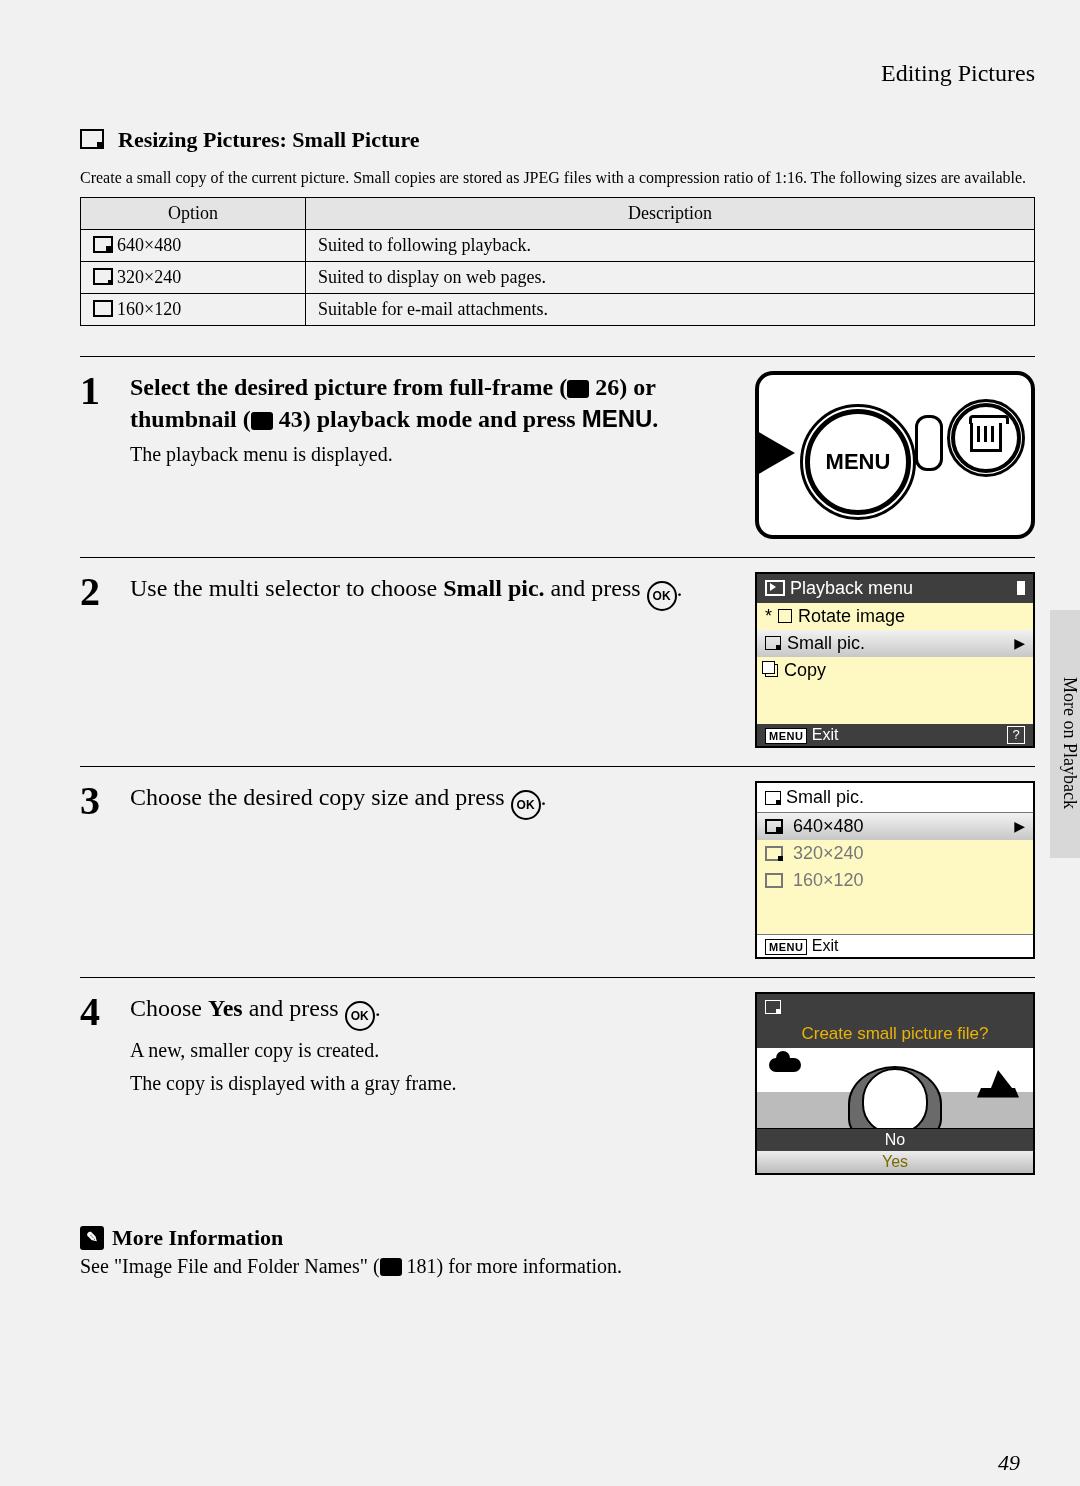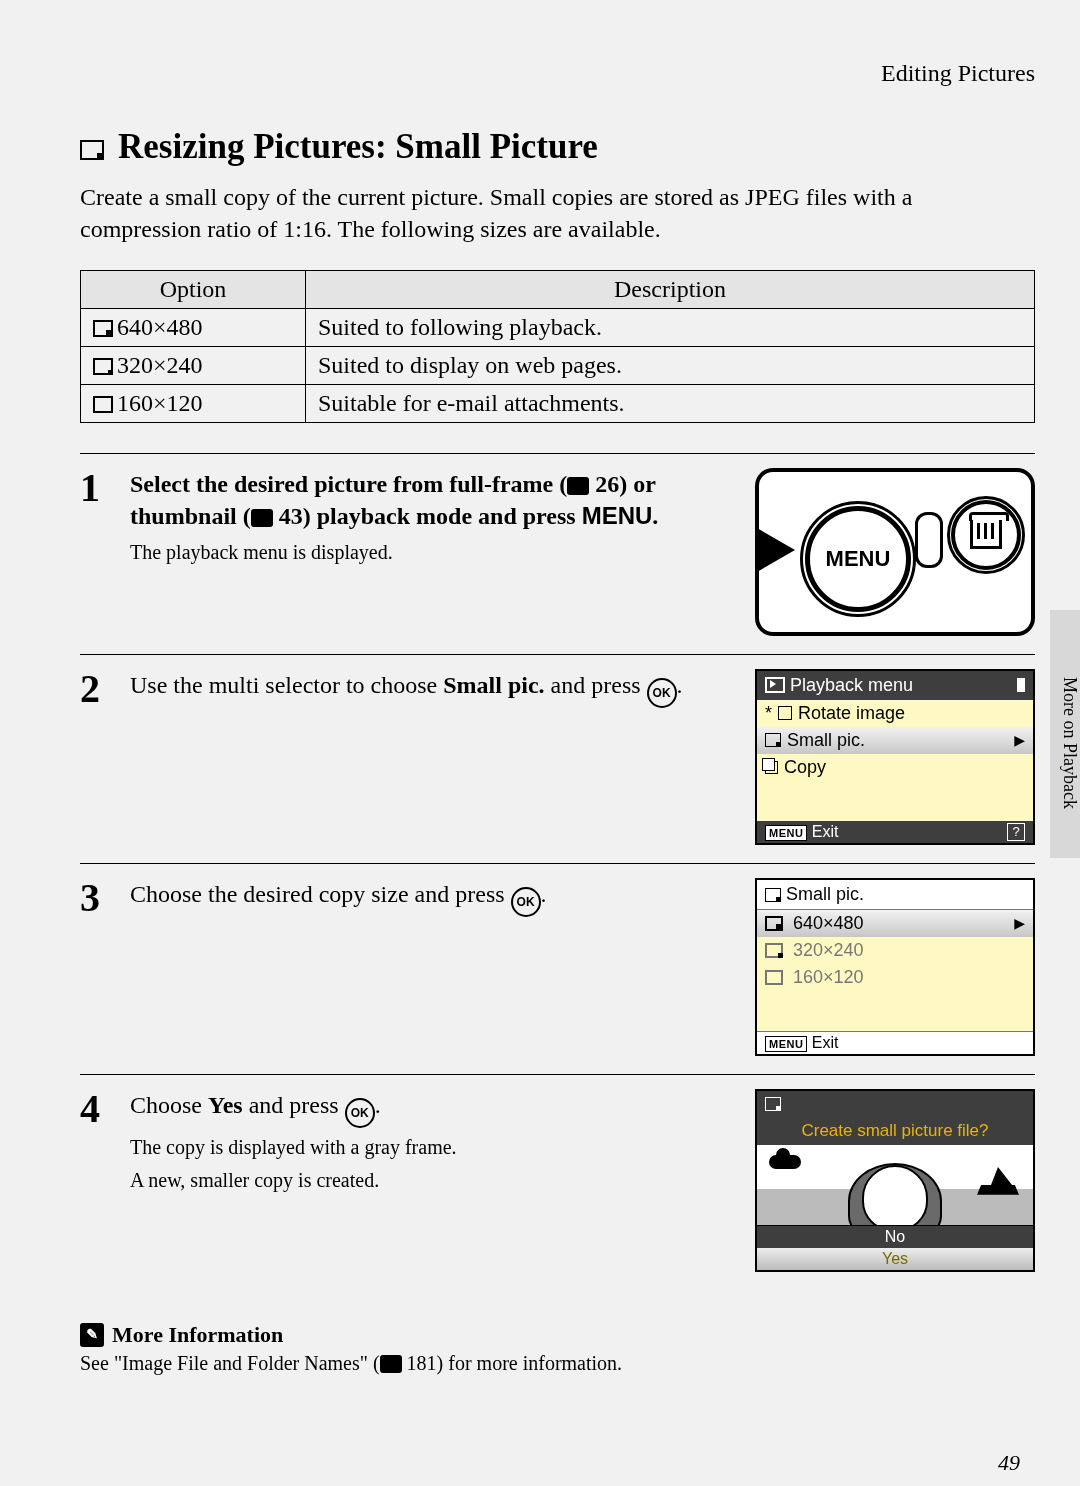--- a/index.html
+++ b/index.html
@@ -17,36 +17,36 @@
     padding: 60px 45px 40px 80px;
     min-height: 1406px;
     position: relative;
   }
   .topright {
     text-align: right;
     font-size: 24px;
     margin-bottom: 40px;
   }
   .heading {
-    font-size: 35px;
+    font-size: 22px;
     font-weight: bold;
     margin-bottom: 14px;
     display: flex;
     align-items: center;
     gap: 10px;
   }
   .intro {
-    font-size: 24px;
+    font-size: 16px;
     line-height: 1.35;
-    margin-bottom: 24px;
+    margin-bottom: 8px;
   }
   table.options {
     width: 100%;
     border-collapse: collapse;
-    font-size: 24px;
+    font-size: 18px;
     margin-bottom: 30px;
   }
   table.options th {
     background: #e4e4e4;
     font-weight: normal;
     border: 1px solid #000;
     padding: 5px 10px;
     text-align: center;
   }
   table.options td {
@@ -367,22 +367,22 @@
             <span><span class="menu-tag">MENU</span>&nbsp;<span>Exit</span></span>
           </div>
       </div>
     </div>
   </div>
 
   <div class="step">
     <div class="step-num">4</div>
     <div class="step-body">
       <span>Choose </span><span class="bold">Yes</span><span> and press </span><span class="okbtn">OK</span><span>.</span>
+      <div class="sub">A new, smaller copy is created.</div>
       <div class="sub">The copy is displayed with a gray frame.</div>
-      <div class="sub">A new, smaller copy is created.</div>
     </div>
     <div class="step-illus">
       <div class="dlg">
         <div class="hdr"><span class="ico-sm" style="color:#fff"></span></div>
         <div class="q">Create small picture file?</div>
         <div class="pic">
           <div class="cloud"></div>
           <div class="boat">
               <div class="sail"></div>
               <div class="hull"></div>

